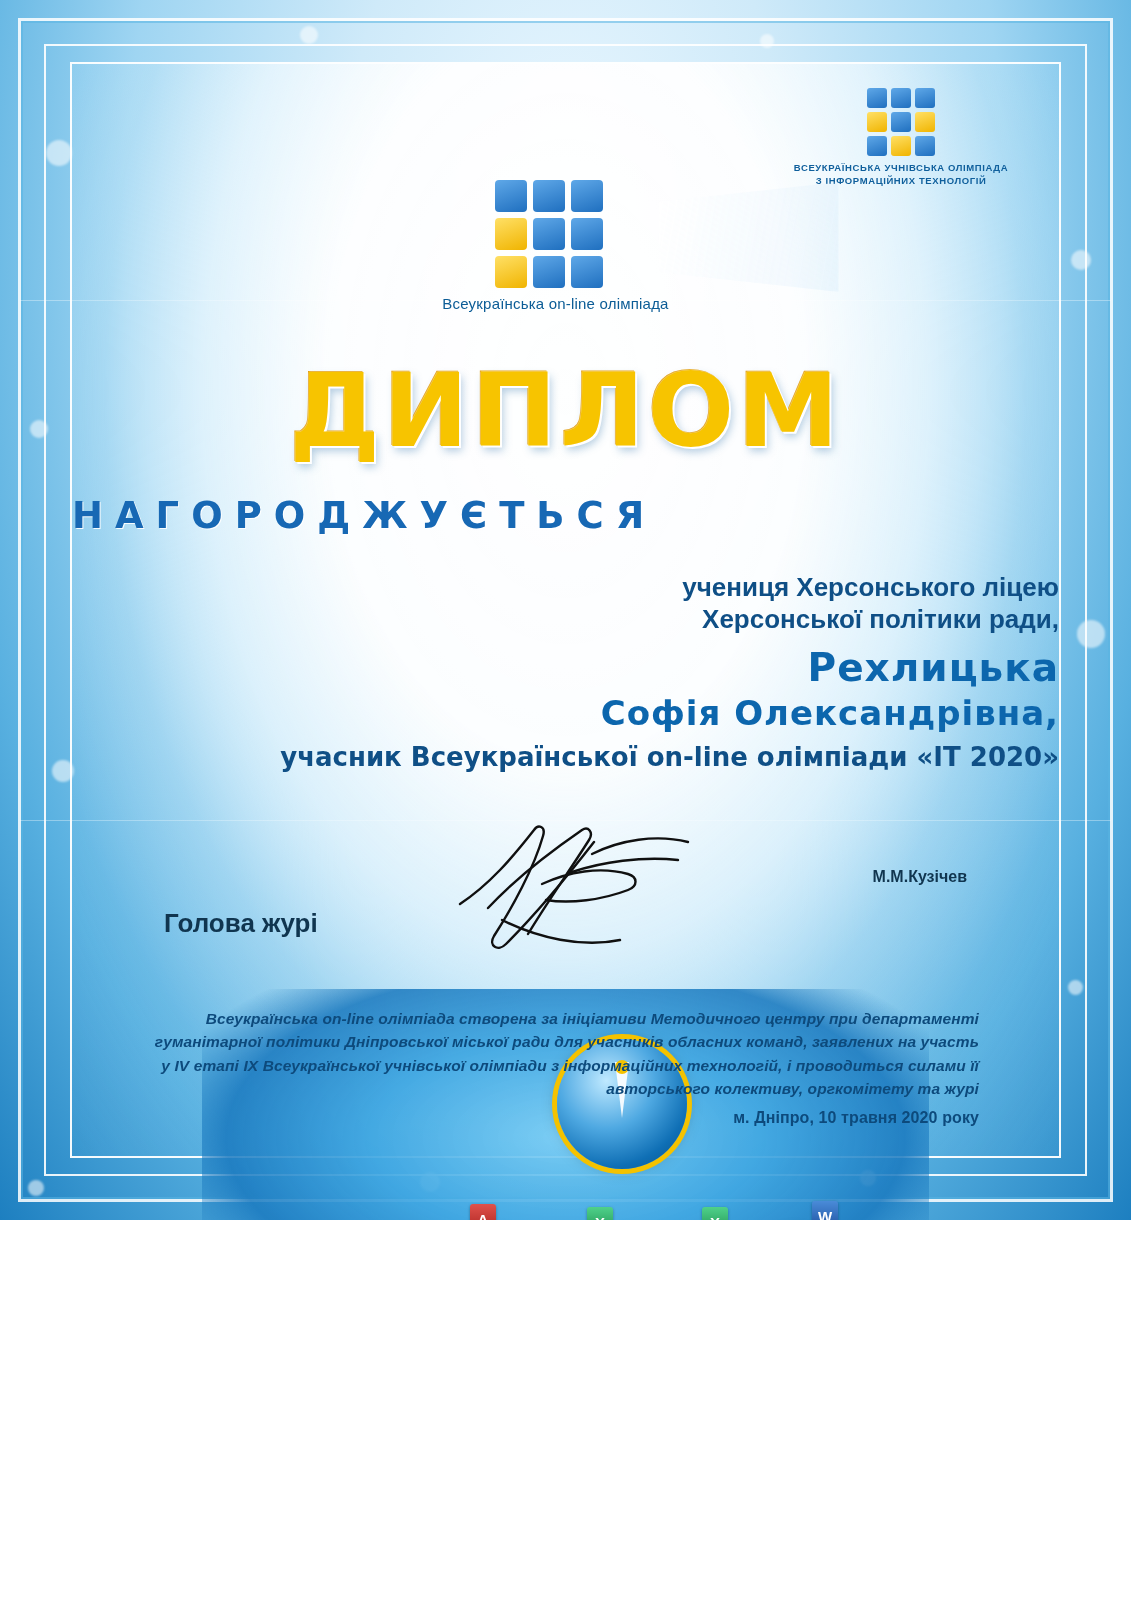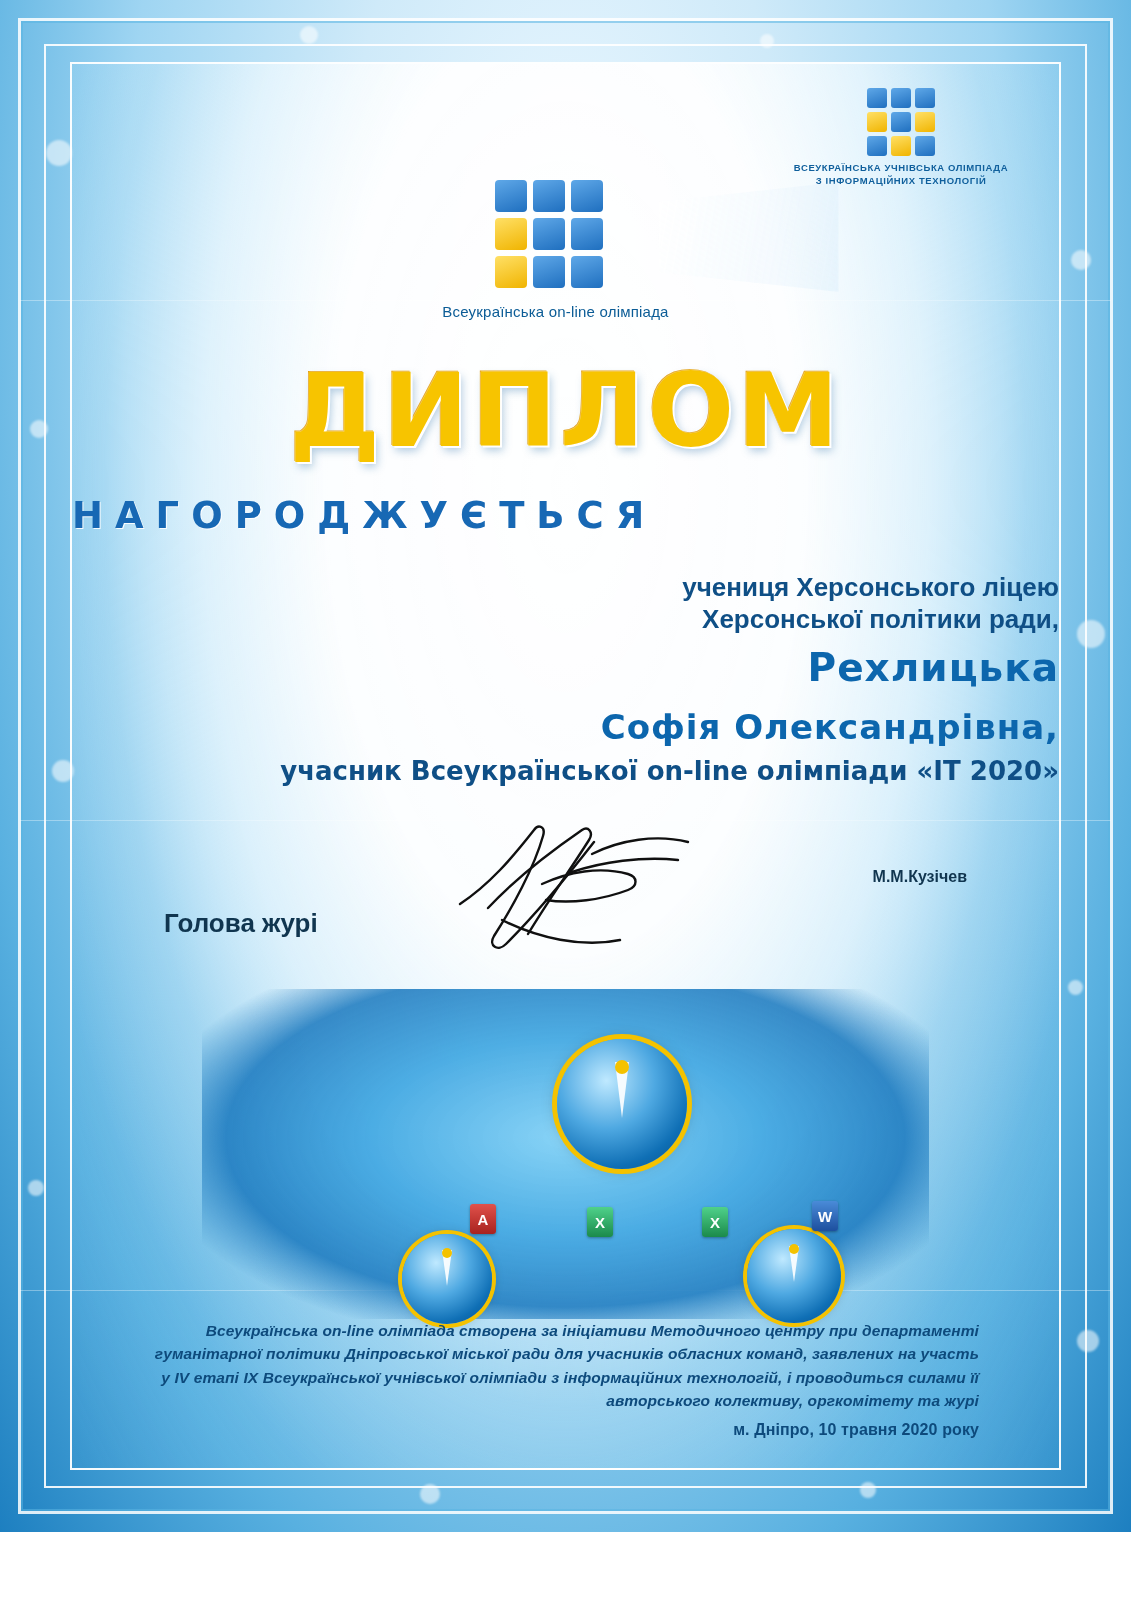--- a/index.html
+++ b/index.html
@@ -6,21 +6,21 @@
     margin: 0;
     padding: 0;
     background: #ffffff;
   }
   body {
     font-family: "Liberation Sans", sans-serif;
   }
   .page {
     position: relative;
     width: 1131px;
-    height: 1532px;
+    height: 1220px;
     overflow: hidden;
     background:
       radial-gradient(ellipse at 50% 18%, #eaf7ff 0%, #cfeaf9 28%, #9fd5f2 55%, #58b0e0 78%, #1d7fc0 100%);
   }
   
   .frame-outer {
     position: absolute;
     left: 18px; top: 18px; right: 18px; bottom: 18px;
     border: 3px solid rgba(255,255,255,0.85);
     box-shadow: 0 0 0 2px rgba(90,180,225,0.55) inset;
@@ -116,21 +116,21 @@
     font-size: 92px;
     line-height: 0.9;
     color: #f6b700;
     letter-spacing: -2px;
     text-shadow: 1px 1px 0 #fff, 2px 3px 6px rgba(60,120,170,0.35);
     margin-top: 16px;
   }
   .logo-sub {
     font-size: 15px;
     color: #0b5c96;
-    margin-top: 15px;
+    margin-top: 7px;
     letter-spacing: 0.2px;
     text-align: left;
     padding-left: 4px;
   }
   .logo-glow {
     position: absolute;
     right: -170px;
     top: 6px;
     width: 180px;
     height: 110px;
@@ -187,21 +187,21 @@
     font-family: "DejaVu Sans", sans-serif;
     font-weight: 700;
     font-size: 39px;
     line-height: 1.18;
     letter-spacing: 1px;
     color: #0c66ad;
     margin-top: 10px;
   }
   .rec-name.second {
     font-size: 34px;
-    margin-top: 16px;
+    margin-top: 2px;
   }
   .rec-role {
     font-family: "DejaVu Sans", sans-serif;
     font-weight: 700;
     font-size: 26px;
     color: #0f4f86;
     margin-top: 8px;
   }
 
   

